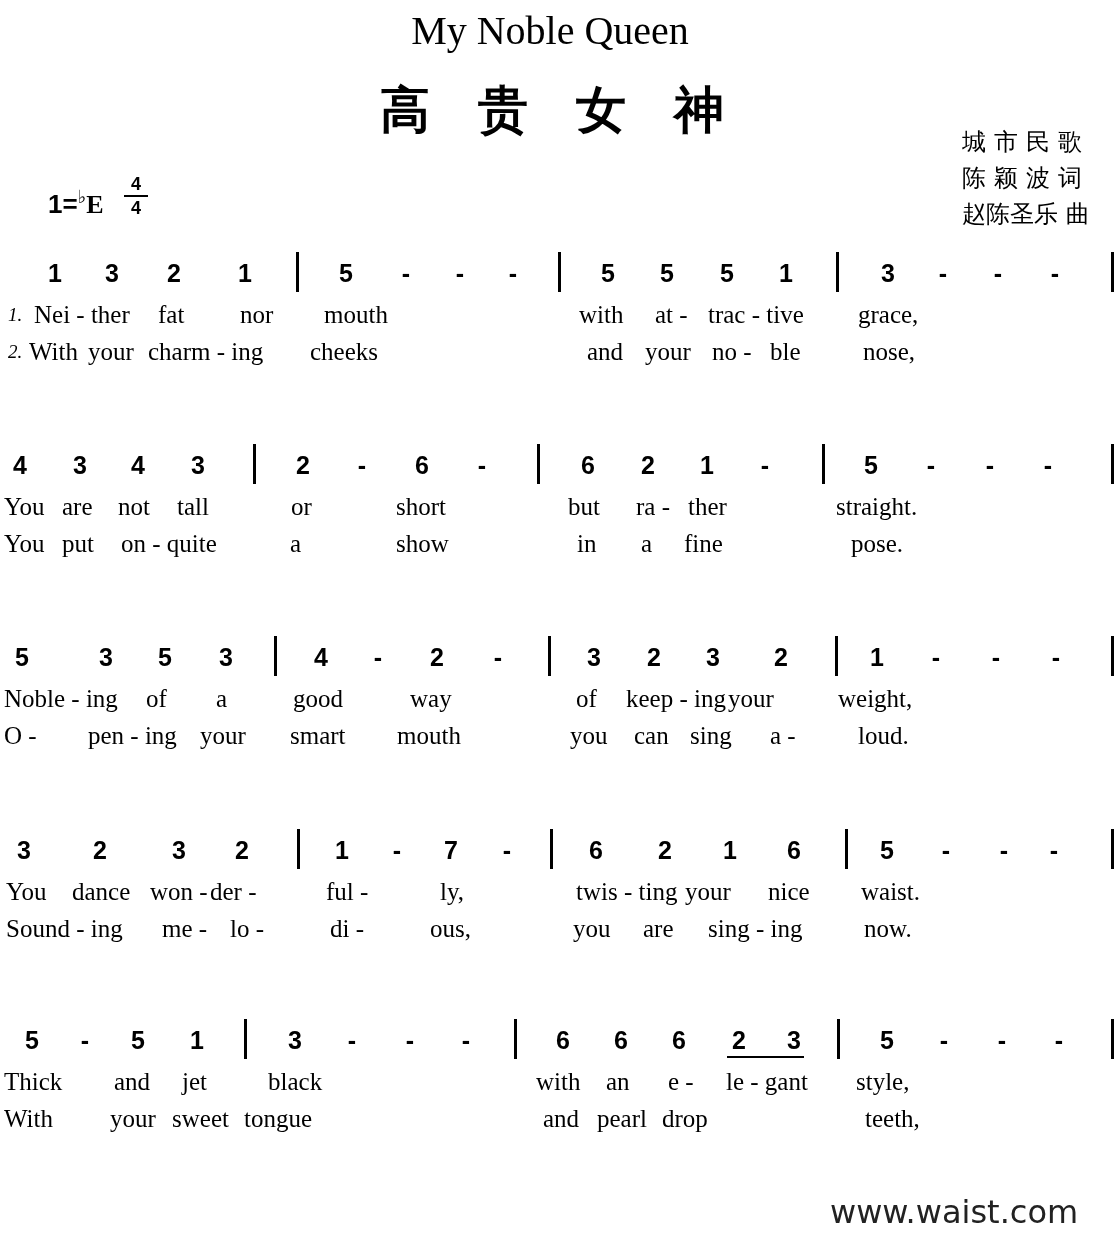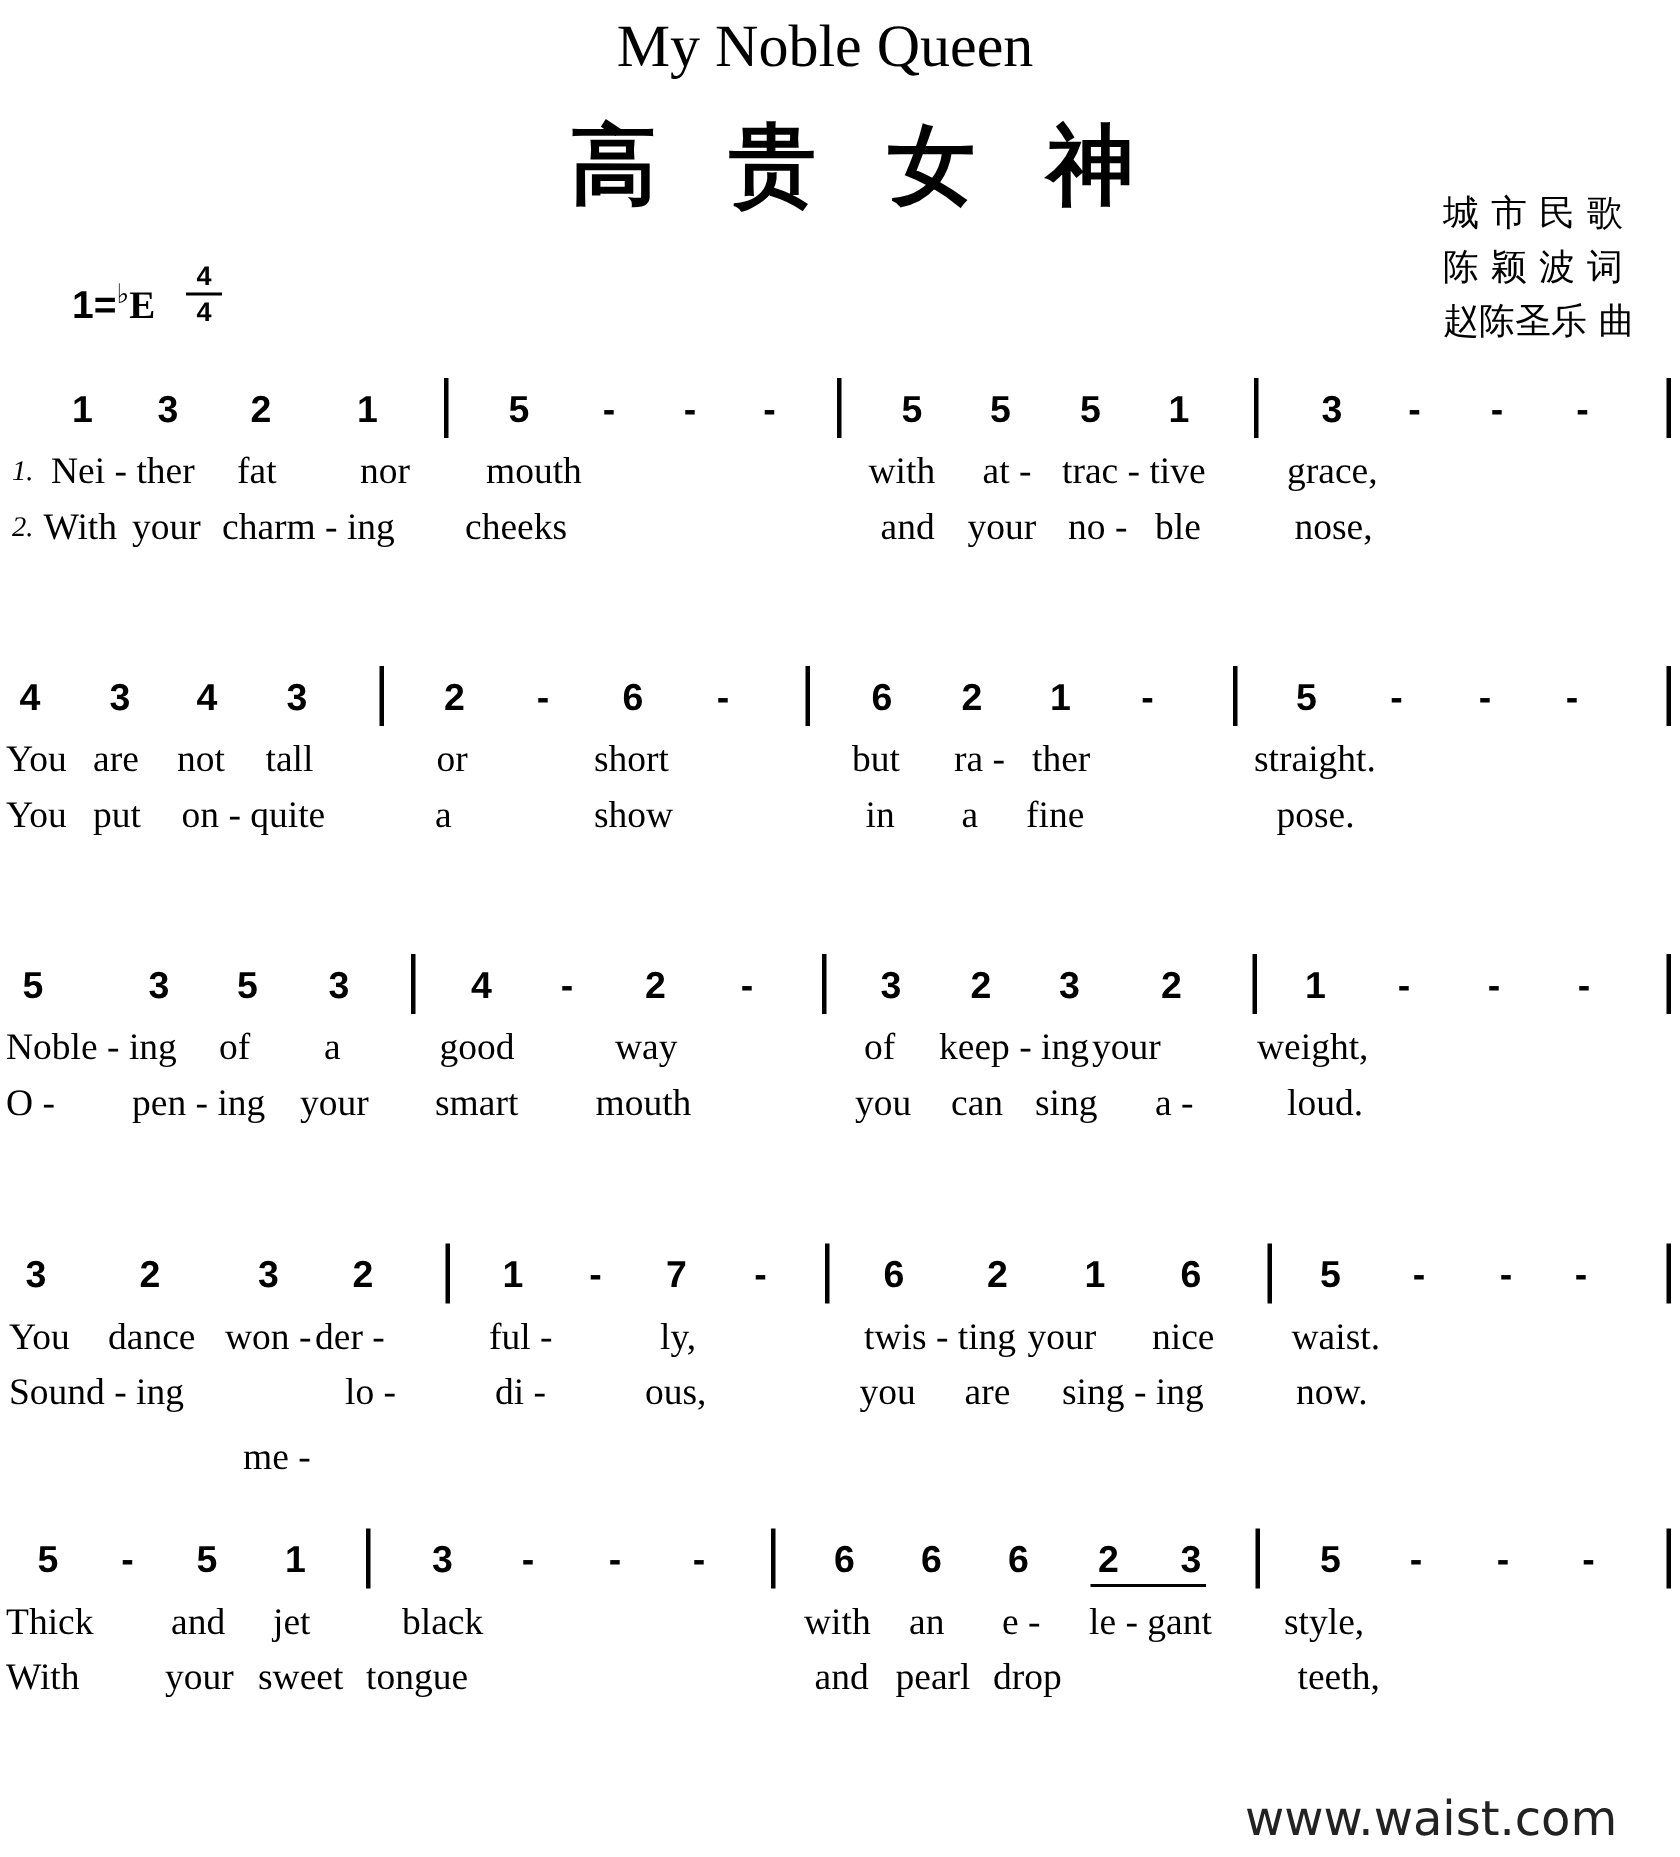--- a/index.html
+++ b/index.html
@@ -1,19 +1,19 @@
 <!DOCTYPE html>
 <html><head>
 <meta charset="utf-8">
 <style>
   html, body { margin: 0; padding: 0; background: #ffffff; }
   body { width: 1120px; height: 1238px; position: relative; overflow: hidden; color: #000; }
   .abs { position: absolute; white-space: nowrap; }
   .title-en { left: 0; width: 1100px; top: 8px; text-align: center; font-family: "Liberation Serif", serif; font-size: 40px; line-height: 46px; }
-  .title-zh { left: 380px; top: 80px; font-family: "DejaVu Serif", serif; font-weight: bold; font-size: 58px; line-height: 60px; letter-spacing: 48px; }
+  .title-zh { left: 380px; top: 80px; font-family: "DejaVu Serif", serif; font-weight: bold; font-size: 50px; line-height: 60px; letter-spacing: 48px; }
   .credits { left: 962px; top: 124px; font-family: "DejaVu Sans", sans-serif; font-size: 24px; line-height: 36px; text-align: left; }
   .credits div { letter-spacing: 8px; }
   .credits div.tight { letter-spacing: 0px; }
   .key { left: 48px; top: 180px; font-family: "Liberation Sans", sans-serif; font-weight: bold; font-size: 26px; line-height: 34px; }
   .key .flat { font-size: 18px; vertical-align: 10px; font-family: "DejaVu Serif", serif; }
   .key .e { font-family: "Liberation Serif", serif; }
   .timesig { left: 124px; top: 174px; width: 24px; font-family: "Liberation Sans", sans-serif; font-weight: bold; font-size: 18px; line-height: 20px; text-align: center; }
   .timesig .line { border-top: 2px solid #000; height: 0; margin: 1px 0; }
   .system { position: absolute; left: 0; width: 1120px; height: 150px; }
   .note { position: absolute; top: 0; font-family: "Liberation Sans", sans-serif; font-weight: bold; font-size: 25px; line-height: 30px; width: 24px; text-align: center; }
@@ -199,21 +199,21 @@
       <span class="lyric l1" style="left: 72px;">dance</span>
       <span class="lyric l1" style="left: 150px;">won -</span>
       <span class="lyric l1" style="left: 210px;">der -</span>
       <span class="lyric l1" style="left: 326px;">ful -</span>
       <span class="lyric l1" style="left: 440px;">ly,</span>
       <span class="lyric l1" style="left: 576px;">twis - ting</span>
       <span class="lyric l1" style="left: 685px;">your</span>
       <span class="lyric l1" style="left: 768px;">nice</span>
       <span class="lyric l1" style="left: 861px;">waist.</span>
       <span class="lyric l2" style="left: 6px;">Sound - ing</span>
-      <span class="lyric l2" style="left: 162px; margin-top: 43px;">me -</span>
+      <span class="lyric l2" style="left: 162px;">me -</span>
       <span class="lyric l2" style="left: 230px;">lo -</span>
       <span class="lyric l2" style="left: 330px;">di -</span>
       <span class="lyric l2" style="left: 430px;">ous,</span>
       <span class="lyric l2" style="left: 573px;">you</span>
       <span class="lyric l2" style="left: 643px;">are</span>
       <span class="lyric l2" style="left: 708px;">sing - ing</span>
       <span class="lyric l2" style="left: 864px;">now.</span>
     </div>
     <div class="system" style="top: 1025px;">
       <div class="note" style="left: 20px;">5</div>

